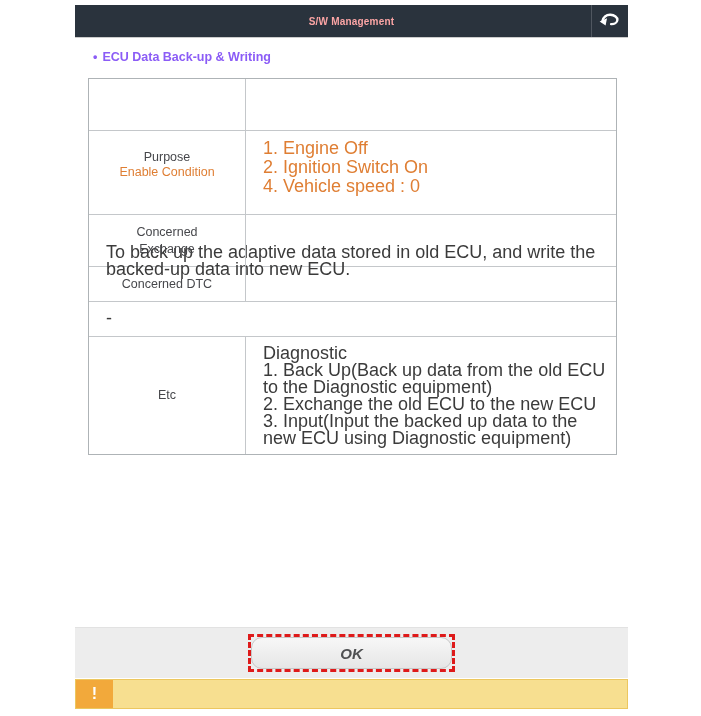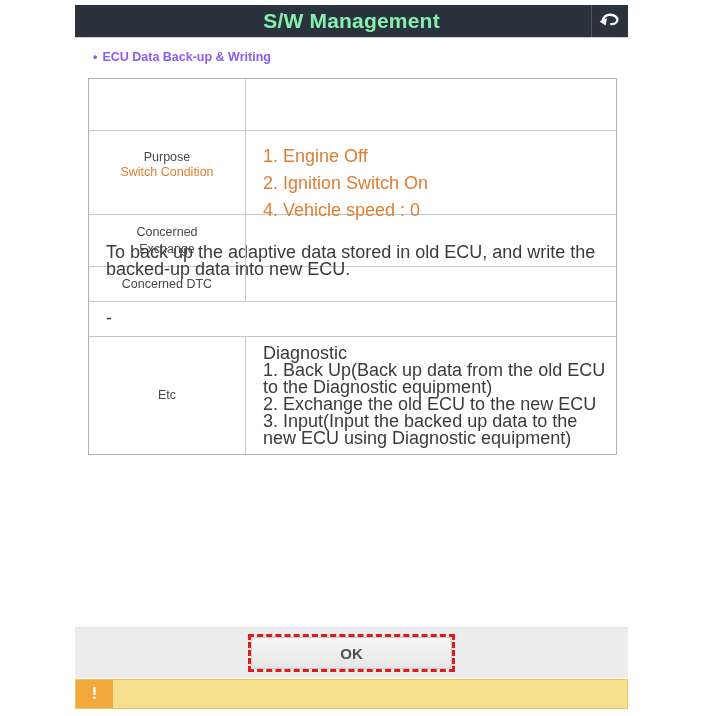--- a/index.html
+++ b/index.html
@@ -10,21 +10,21 @@
   }
 
   
   .header {
     position:absolute; left:75px; top:5px; width:553px; height:32px;
     background:#2A333D; box-shadow:0 1px 0 #cccccc;
   }
   .header-title {
     position:absolute; left:0; right:37px; top:0; bottom:0;
     display:flex; align-items:center; justify-content:center;
-    color:#86efac; font-size:21px; font-weight:bold; letter-spacing:.2px;
+    color:#fca5a5; font-size:10px; font-weight:bold; letter-spacing:.2px;
     padding-left:37px;
   }
   .back-btn {
     position:absolute; right:0; top:0; width:37px; height:32px;
     border-left:1px solid rgba(255,255,255,.18);
     display:flex; align-items:center; justify-content:center; cursor:pointer;
   }
 
   
   .section-title {
@@ -49,35 +49,35 @@
     flex:1; display:flex; flex-direction:column; 
     padding:8px 8px 8px 17px; font-size:18px; color:#3B3B3B; line-height:17px;
   }
   .r-purpose   { height:52px;flex-direction:column; }
   .r-enable    { height:84px; }
   .r-component { height:52px; }
   .r-dtc       { height:35px; }
   .r-failsafe  { height:35px; }
   .r-etc       { height:117px; }
   .orange .tlabel, .orange .tcontent { color:#DF7E33; }
-  .r-enable .tcontent div { line-height:19px;margin-top:8px; }
+  .r-enable .tcontent div { line-height:19px; }
 
   
   .ok-bar {
     position:absolute; left:75px; top:627px; width:553px; height:51px;
     background:#EDEDED; border-top:1px solid #E2E2E2;
     display:flex; align-items:center; justify-content:center;
   }
   .ok-highlight { border:3px dashed #DE1A1A; }
   .ok-btn {
     width:201px; height:32px;
     background:linear-gradient(#F7F7F7,#E6E6E6);
-    border:1px solid #C8C8C8; border-radius:5px;
+    border:1px solid #C8C8C8; border-radius:11px;
     font-size:15px; font-weight:bold; color:#4F5052;
-    display:flex; align-items:center; justify-content:center; cursor:pointer;
+    display:flex; align-items:center; justify-content:center; cursor:pointer;font-style:italic;
   }
 
   
   .warning-bar {
     position:absolute; left:75px; top:679px; width:553px; height:30px;
     background:#F7DF90; border:1px solid #ECC75F;
     display:flex; align-items:stretch;
   }
   .warning-icon {
     width:37px; flex:0 0 37px; background:#F2A93B;
@@ -113,21 +113,21 @@
   <div class="info-table">
 
     <div class="trow r-purpose">
       <div class="tlabel">Purpose</div>
       <div class="tcontent">
         <div>To back up the adaptive data stored in old ECU, and write the backed-up data into new ECU.</div>
       </div>
     </div>
 
     <div class="trow r-enable orange">
-      <div class="tlabel">Switch Condition</div>
+      <div class="tlabel">Enable Condition</div>
       <div class="tcontent">
         <div>1. Engine Off</div>
         <div>2. Ignition Switch On</div>
         <div>4. Vehicle speed : 0</div>
       </div>
     </div>
 
     <div class="trow r-component">
       <div class="tlabel">Concerned Exchange</div>
     </div>

